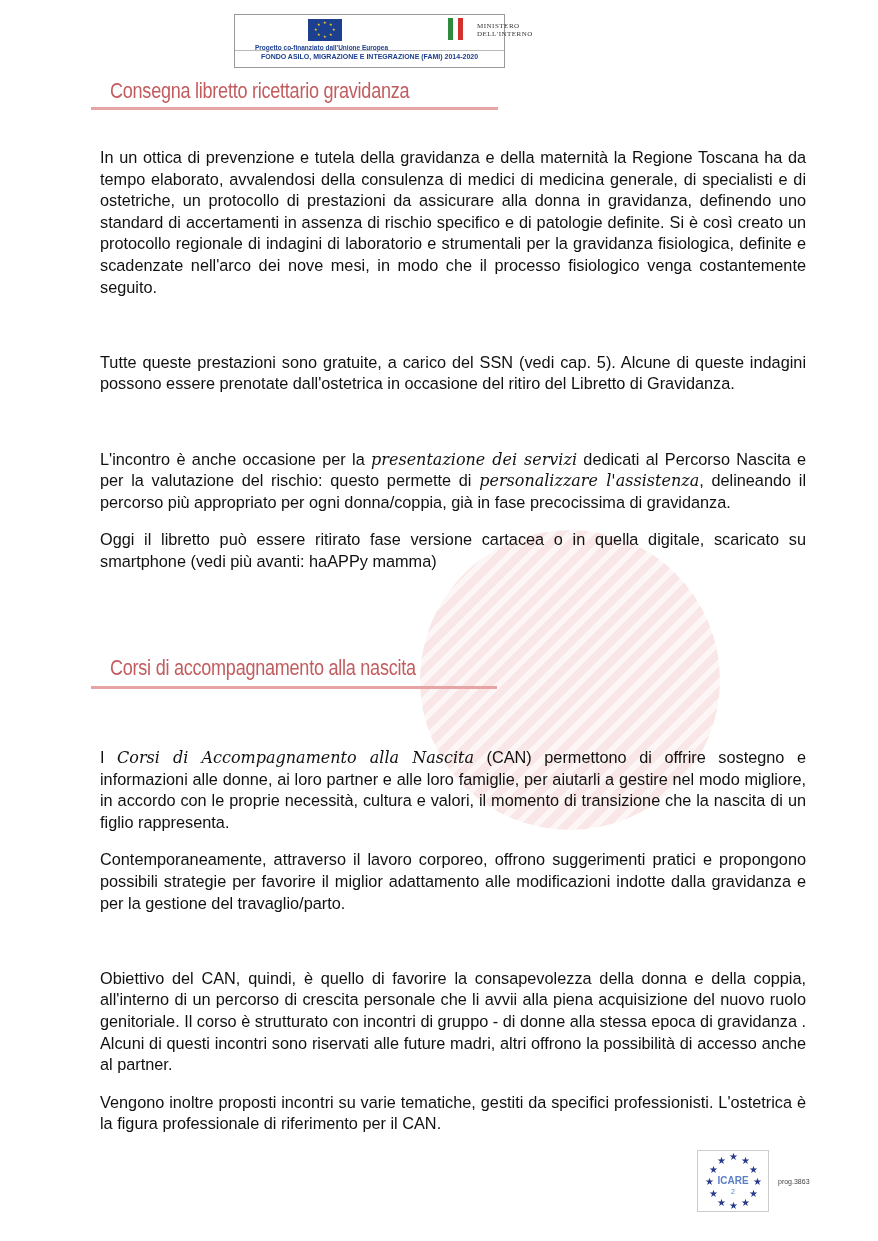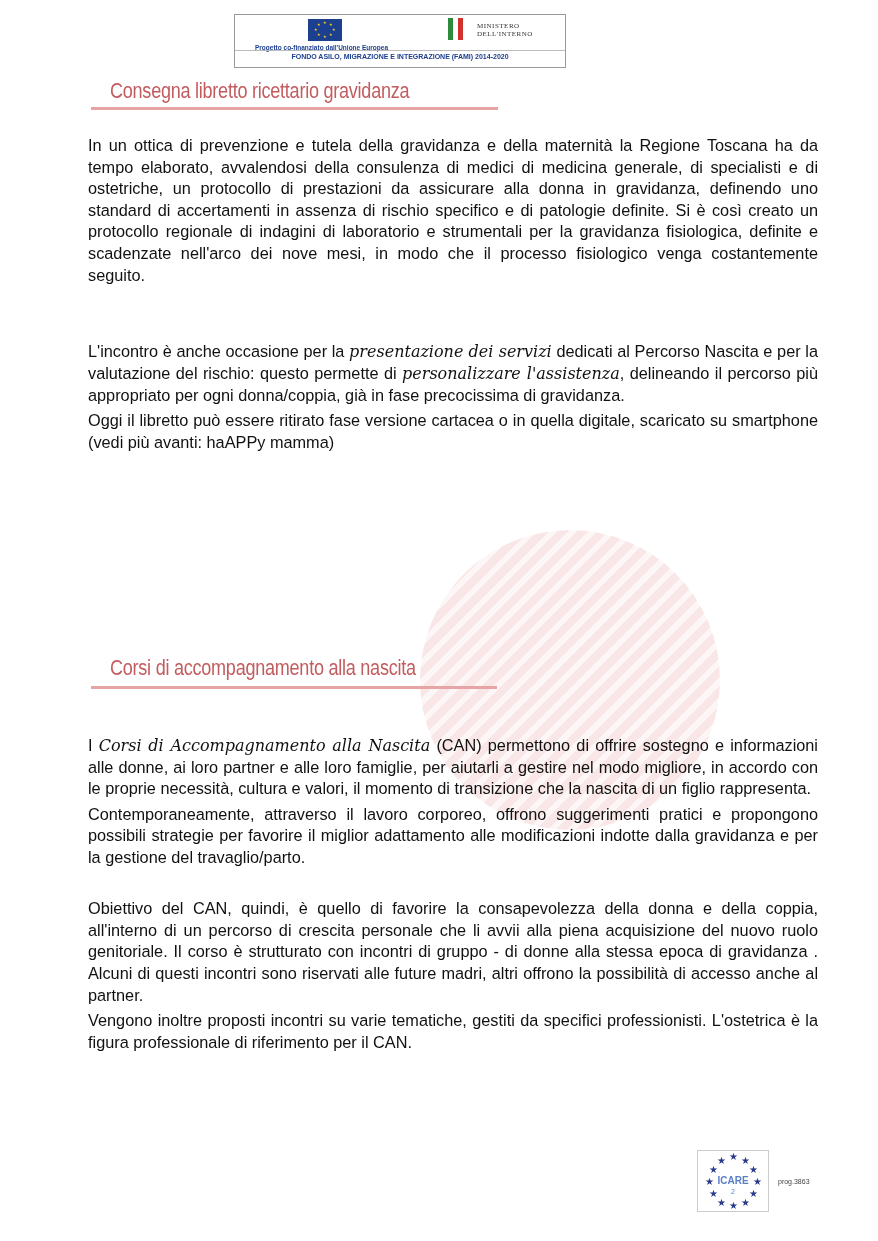--- a/index.html
+++ b/index.html
@@ -1,29 +1,29 @@
 <!DOCTYPE html>
 <html><head>
 <meta charset="utf-8">
 <style>
   html,body{margin:0;padding:0;background:#fff;}
   body{width:878px;height:1241px;position:relative;overflow:hidden;font-family:"Liberation Sans",sans-serif;color:#111;}
-  .header-box{position:absolute;left:234px;top:14px;width:332px;height:54px;border:1px solid #999;box-sizing:border-box;}
+  .header-box{position:absolute;left:234px;top:14px;width:271px;height:54px;border:1px solid #999;box-sizing:border-box;}
   .eu-flag{position:absolute;left:73px;top:4px;width:34px;height:22px;background:#1d3f8f;}
   .eu-flag span{position:absolute;color:#f3d21e;font-size:4px;line-height:4px;}
   .eu-label{position:absolute;left:20px;top:29px;font-size:6.5px;color:#1d3f8f;font-weight:bold;}
   .it-flag{position:absolute;left:213px;top:3px;width:17px;height:22px;}
   .it-flag i{display:inline-block;width:5px;height:22px;}
   .min-label{position:absolute;left:242px;top:8px;font-family:"Liberation Serif",serif;font-size:7px;color:#333;line-height:7.5px;letter-spacing:.5px;}
   .fondo{position:absolute;left:0;right:0;top:38px;text-align:center;font-size:7px;font-weight:bold;color:#1d3f8f;}
   .header-rule{position:absolute;left:0;right:0;top:35px;border-top:1px solid #bbb;}
   .section-title{position:absolute;left:110px;font-family:"Liberation Sans Narrow","Liberation Sans",sans-serif;font-size:22px;color:#c35c5f;transform:scaleX(.82);transform-origin:left;white-space:nowrap;letter-spacing:-.3px;}
   .title-rule{position:absolute;left:91px;height:3px;background:#e6a4a4;}
   .para{position:absolute;left:84px;width:738px;font-size:16.3px;line-height:21.6px;text-align:justify;color:#111;}
-  .para p{margin:4px;}
+  .para p{margin:16px;}
   .script{font-family:"DejaVu Serif",serif;font-style:italic;font-weight:normal;font-size:16px;}
   .watermark{position:absolute;left:420px;top:530px;width:300px;height:300px;border-radius:50%;
     background:repeating-linear-gradient(135deg,#f7dede 0 8px,#fdf3f3 8px 14px);opacity:.75;}
   .footer-logo{position:absolute;left:697px;top:1150px;width:72px;height:62px;border:1px solid #ccc;box-sizing:border-box;}
   .star{position:absolute;color:#2a3a8a;font-size:10px;line-height:10px;}
   .icare{position:absolute;left:0;right:0;top:24px;text-align:center;font-size:10px;color:#5b7fc4;font-weight:bold;}
   .icare2{position:absolute;left:0;right:0;top:37px;text-align:center;font-size:7px;color:#5b7fc4;}
   .prog{position:absolute;left:778px;top:1178px;font-size:7px;color:#444;}
 </style>
 </head>
@@ -51,20 +51,21 @@
   <div class="header-rule"></div>
   <div class="fondo">FONDO ASILO, MIGRAZIONE E INTEGRAZIONE (FAMI) 2014-2020</div>
 </div>
 
 <div class="section-title" style="top:78px">Consegna libretto ricettario gravidanza</div>
 <div class="title-rule" style="top:107px;width:407px"></div>
 
 <div class="para" style="top:131px">
   <p>In un ottica di prevenzione e tutela della gravidanza e della maternità la Regione Toscana ha da tempo elaborato, avvalendosi della consulenza di medici di medicina generale, di specialisti e di ostetriche, un protocollo di prestazioni da assicurare alla donna in gravidanza, definendo uno standard di accertamenti in assenza di rischio specifico e di patologie definite. Si è così creato un protocollo regionale di indagini di laboratorio e strumentali per la gravidanza fisiologica, definite e scadenzate nell'arco dei nove mesi, in modo che il processo fisiologico venga costantemente seguito.</p>
   <p style="height:21.6px"></p>
+  <p>Tutte queste prestazioni sono gratuite, a carico del SSN (vedi cap. 5). Alcune di queste indagini possono essere prenotate dall'ostetrica in occasione del ritiro del Libretto di Gravidanza.</p>
   <p style="height:21.6px"></p>
   <p><span>L'incontro è anche occasione per la </span><span class="script">presentazione dei servizi</span><span> dedicati al Percorso Nascita e per la valutazione del rischio: questo permette di </span><span class="script">personalizzare l'assistenza</span><span>, delineando il percorso più appropriato per ogni donna/coppia, già in fase precocissima di gravidanza.</span></p>
   <p>Oggi il libretto può essere ritirato fase versione cartacea o in quella digitale, scaricato su smartphone (vedi più avanti: haAPPy mamma)</p>
 </div>
 
 <div class="section-title" style="top:655px">Corsi di accompagnamento alla nascita</div>
 <div class="title-rule" style="top:686px;width:406px"></div>
 
 <div class="para" style="top:731px">
   <p><span>I </span><span class="script">Corsi di Accompagnamento alla Nascita</span><span> (CAN) permettono di offrire sostegno e informazioni alle donne, ai loro partner e alle loro famiglie, per aiutarli a gestire nel modo migliore, in accordo con le proprie necessità, cultura e valori, il momento di transizione che la nascita di un figlio rappresenta.</span></p>

